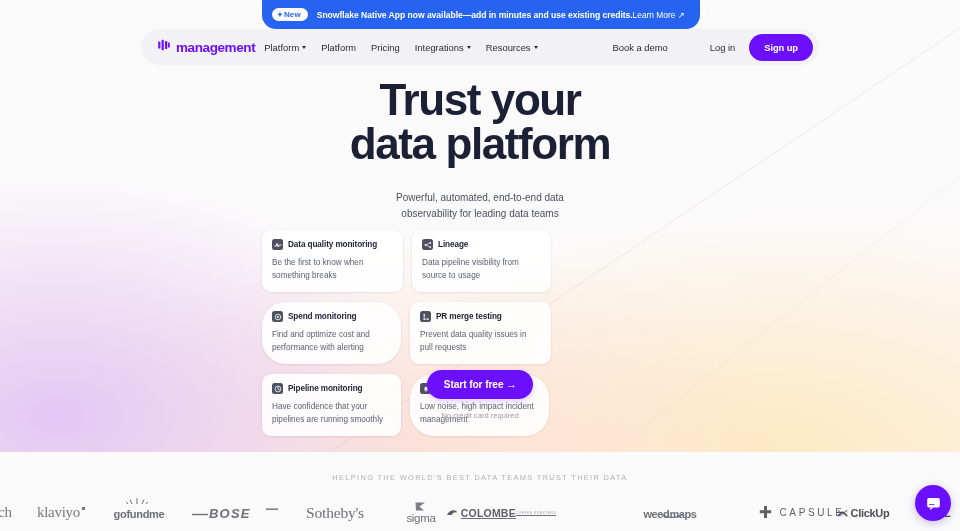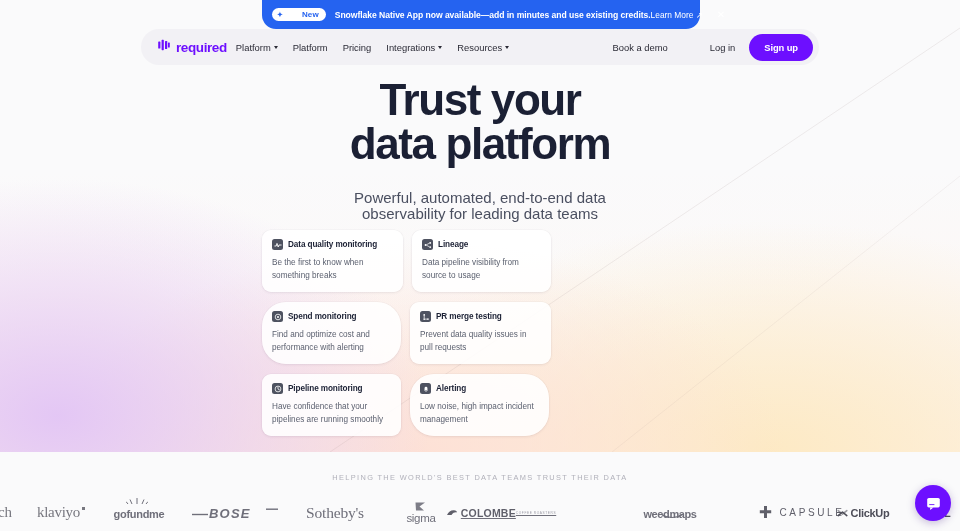--- a/index.html
+++ b/index.html
@@ -40,21 +40,21 @@
     position: absolute;
     left: 262px; top: 0;
     width: 438px; height: 29px;
     background: #2563f0;
     border-radius: 0 0 14px 14px;
     display: flex; align-items: center;
     padding: 0 12px 0 10px;
     z-index: 30;
   }
   .banner-badge {
-    display: inline-flex; align-items: center; gap: 19px;
+    display: inline-flex; align-items: center; gap: 1px;
     background: #ffffff;
     color: #2563f0;
     font-size: 8px; font-weight: bold;
     border-radius: 9px;
     padding: 2px 7px 2px 5px;
     letter-spacing: 0.1px;
     white-space: nowrap;
   }
   .banner-badge .spark { font-size: 7px; line-height: 1; }
   .banner-text {
@@ -136,21 +136,21 @@
   .hero h1 {
     font-size: 44px;
     line-height: 44px;
     font-weight: bold;
     color: #1b2034;
     letter-spacing: -1.4px;
   }
   .hero h1 .l2 { display: block; }
   .hero-sub {
     margin-top: 24px;
-    font-size: 15px;
+    font-size: 10px;
     line-height: 16px;
     color: #4a4f60;
   }
   .hero-sub .l2 { display: block; }
 
   
   .cards {
     position: absolute;
     left: 262px; top: 230px;
     width: 436px;
@@ -302,21 +302,21 @@
   <div class="nav">
     <div class="brand">
       <span class="brand-mark">
         <svg width="14" height="14" viewBox="0 0 14 14">
           <rect x="1.2" y="3.4" width="2.2" height="7.2" rx="0.6" fill="#6d0fff"></rect>
           <rect x="4.6" y="1.8" width="2.2" height="10.4" rx="0.6" fill="#6d0fff"></rect>
           <rect x="8.0" y="3.0" width="2.2" height="8.0" rx="0.6" fill="#6d0fff"></rect>
           <rect x="10.9" y="4.4" width="1.9" height="5.2" rx="0.6" fill="#6d0fff"></rect>
         </svg>
       </span>
-      <span class="brand-name">required</span>
+      <span class="brand-name">management</span>
     </div>
 
     <div class="nav-links">
       <span class="nav-link">
         <span>Platform</span>
         <i class="caret"></i>
       </span>
       <span class="nav-link">Platform</span>
       <span class="nav-link">Pricing</span>
       <span class="nav-link">
@@ -426,20 +426,24 @@
             <path d="M2 5.6 h4 l-0.55 -0.8 v-1.5 a1.45 1.45 0 0 0 -2.9 0 v1.5 Z" fill="#fff"></path>
             <rect x="3.4" y="6" width="1.2" height="0.7" rx="0.35" fill="#fff"></rect>
           </svg>
         </span>
         <span class="card-title">Alerting</span>
       </div>
       <div class="card-desc">Low noise, high impact incident management</div>
     </div>
   </div>
 
+  <div class="cta-wrap">
+    <button class="cta-btn">Start for free  →</button>
+    <div class="cta-note">No credit card required</div>
+  </div>
 
   <div class="logos-section">
     <div class="logos-title">HELPING THE WORLD'S BEST DATA TEAMS TRUST THEIR DATA</div>
     <div class="logos-row">
 
       <div class="logo lg-ch">ch</div>
 
       <div class="logo lg-klav">
         <span>klaviyo</span>
         <span style="display:inline-block;width:3px;height:3px;background:#77777f;margin-left:2px;margin-bottom:8px;"></span>

